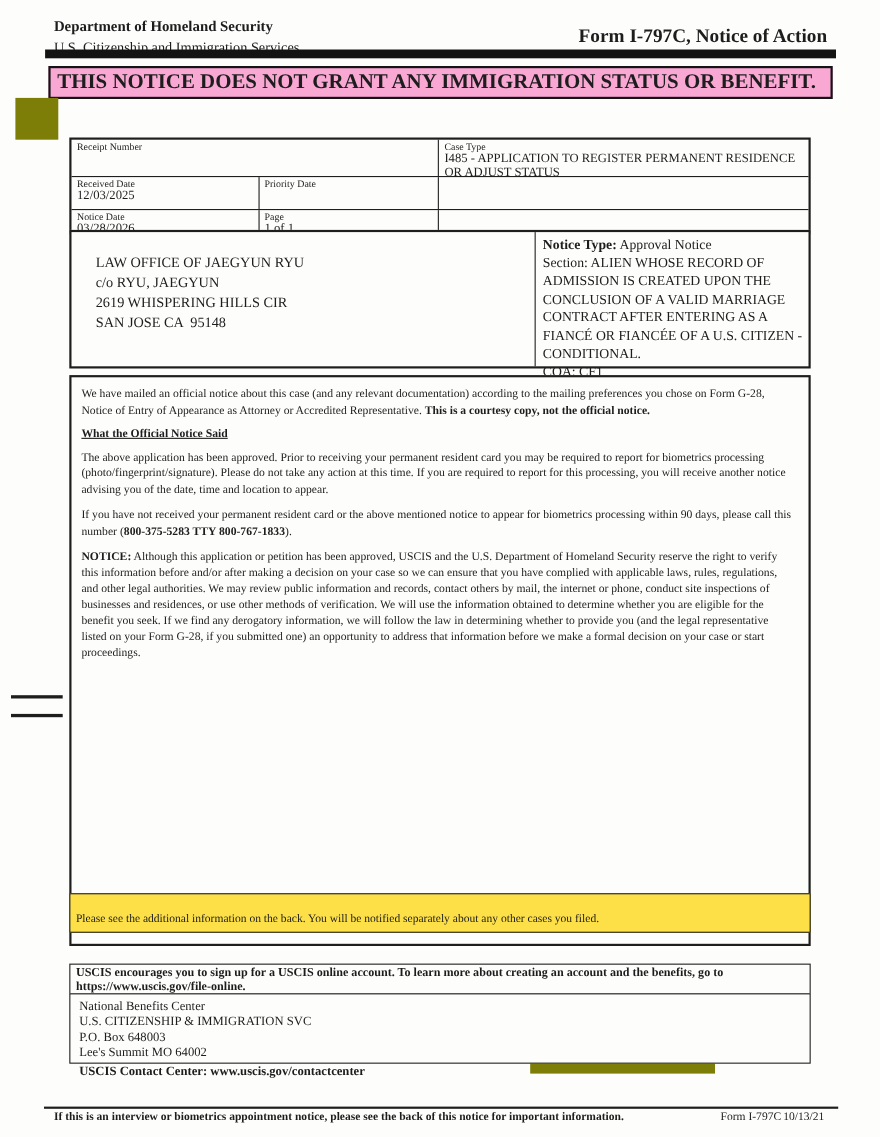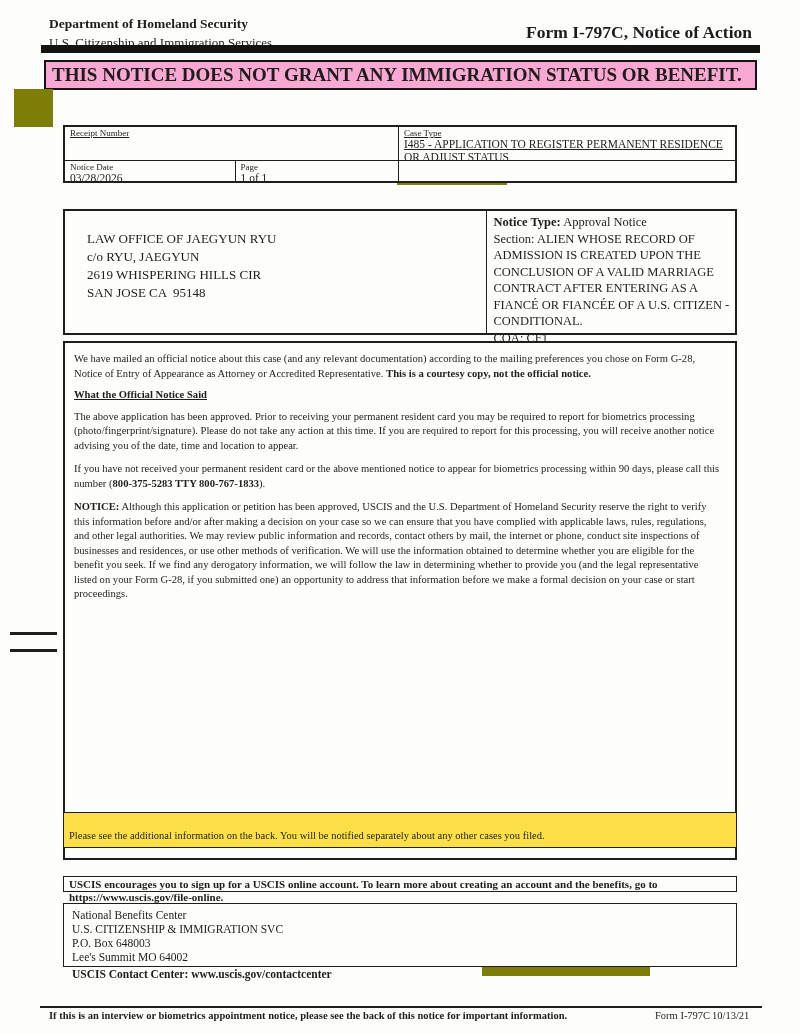--- a/index.html
+++ b/index.html
@@ -24,21 +24,21 @@
   
   .redact { position:absolute; }
   .redact-corner   { left:14px;  top:89px;  width:39px;  height:38px; }
   .redact-receipt  { left:66px;  top:131px; width:82px;  height:19px; }
   .redact-right    { left:397px; top:163px; width:110px; height:22px; }
   .redact-name     { left:85px;  top:209px; width:128px; height:14px; }
   .redact-footer   { left:482px; top:913px; width:168px; height:63px; }
   
   .case-table { position:absolute; left:63px; top:125px; width:674px; border:2px solid #1e1e1e; background:#fdfdfb; }
   .ct-row { display:flex; border-top:1px solid #1e1e1e; }
-  .ct-row:first-child { border-top:none;text-decoration:underline; }
+  .ct-row:first-child { border-top:none; }
   .ct-cell { border-left:1px solid #1e1e1e; padding:1px 5px; overflow:hidden; }
   .ct-cell:first-child { border-left:none; }
   .ct-label { font-size:9px; line-height:10px; }
   .ct-value { font-size:11.5px; line-height:13px; }
   .r1 { height:33px; } .r1 .c1 { width:334px; } .r1 .c2 { width:338px; }
   .r2 { height:30px; } .r3 { height:21px; }
   .r2 .c1, .r3 .c1 { width:170px; }
   .r2 .c2, .r3 .c2 { width:164px; }
   .r2 .c3, .r3 .c3 { width:338px; }
   
@@ -59,21 +59,21 @@
   .body-box .heading { font-weight:bold; text-decoration:underline; margin-top:7px; }
   .body-box .p2 { margin-top:7px; }
   .body-box .p3 { margin-top:9px; }
   .body-box .p4 { margin-top:9px; }
   
   .note-row1 {
     position:absolute; left:63px; top:812px; width:674px; height:18px;
     border:1.5px solid #1e1e1e; padding:17px 5px; font-size:10.5px; background:#fde047;
   }
   .note-row2 {
-    position:absolute; left:63px; top:876px; width:674px; height:16px;
+    position:absolute; left:63px; top:876px; width:674px; height:28px;
     border:1.5px solid #1e1e1e; padding:1px 5px; font-weight:bold;
     font-size:11px; line-height:12.5px; background:#fdfdfb;
   }
   
   .footer-box {
     position:absolute; left:63px; top:903px; width:674px; height:64px;
     border:1.5px solid #1e1e1e; padding:4px 0 0 8px;
     font-size:11.5px; line-height:14px; background:#fdfdfb;
   }
   .footer-contact { font-weight:bold; margin-top:3px; }
@@ -109,20 +109,31 @@
   <div class="case-table">
     <div class="ct-row r1">
       <div class="ct-cell c1">
         <div class="ct-label">Receipt Number</div>
         <div class="ct-value"></div>
       </div>
       <div class="ct-cell c2">
         <div class="ct-label">Case Type</div>
         <div class="ct-value">I485 - APPLICATION TO REGISTER PERMANENT RESIDENCE OR ADJUST STATUS</div>
       </div>
+    </div>
+    <div class="ct-row r2">
+      <div class="ct-cell c1">
+        <div class="ct-label">Received Date</div>
+        <div class="ct-value">12/03/2025</div>
+      </div>
+      <div class="ct-cell c2">
+        <div class="ct-label">Priority Date</div>
+        <div class="ct-value"></div>
+      </div>
+      <div class="ct-cell c3"></div>
     </div>
     <div class="ct-row r3">
       <div class="ct-cell c1">
         <div class="ct-label">Notice Date</div>
         <div class="ct-value">03/28/2026</div>
       </div>
       <div class="ct-cell c2">
         <div class="ct-label">Page</div>
         <div class="ct-value">1 of 1</div>
       </div>

